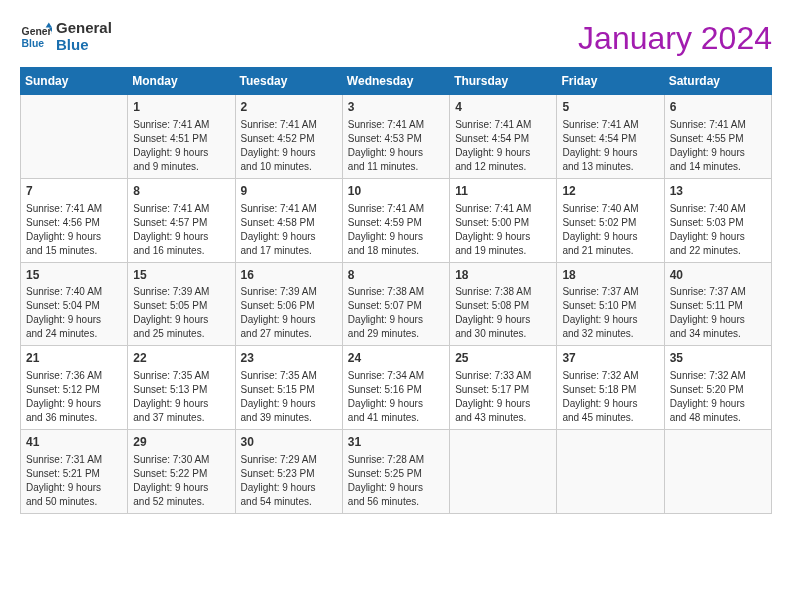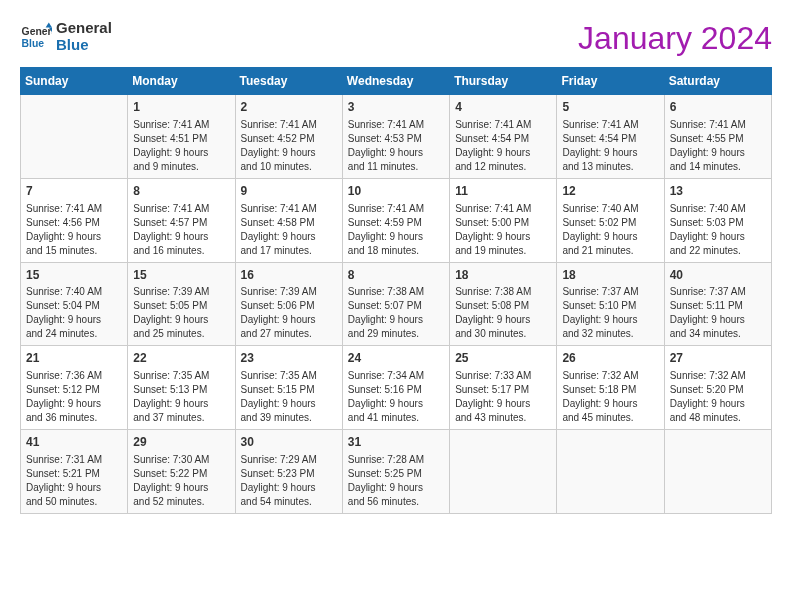--- a/index.html
+++ b/index.html
@@ -217,25 +217,25 @@
         </td>
         <td>
           <span class="day-number">24</span>
           <div class="day-info">Sunrise: 7:34 AM<br>Sunset: 5:16 PM<br>Daylight: 9 hours<br>and 41 minutes.</div>
         </td>
         <td>
           <span class="day-number">25</span>
           <div class="day-info">Sunrise: 7:33 AM<br>Sunset: 5:17 PM<br>Daylight: 9 hours<br>and 43 minutes.</div>
         </td>
         <td>
-          <span class="day-number">26</span>
+          <span class="day-number">37</span>
           <div class="day-info">Sunrise: 7:32 AM<br>Sunset: 5:18 PM<br>Daylight: 9 hours<br>and 45 minutes.</div>
         </td>
         <td>
-          <span class="day-number">27</span>
+          <span class="day-number">35</span>
           <div class="day-info">Sunrise: 7:32 AM<br>Sunset: 5:20 PM<br>Daylight: 9 hours<br>and 48 minutes.</div>
         </td>
       </tr>
       <tr>
         <td>
           <span class="day-number">41</span>
           <div class="day-info">Sunrise: 7:31 AM<br>Sunset: 5:21 PM<br>Daylight: 9 hours<br>and 50 minutes.</div>
         </td>
         <td>
           <span class="day-number">29</span>

